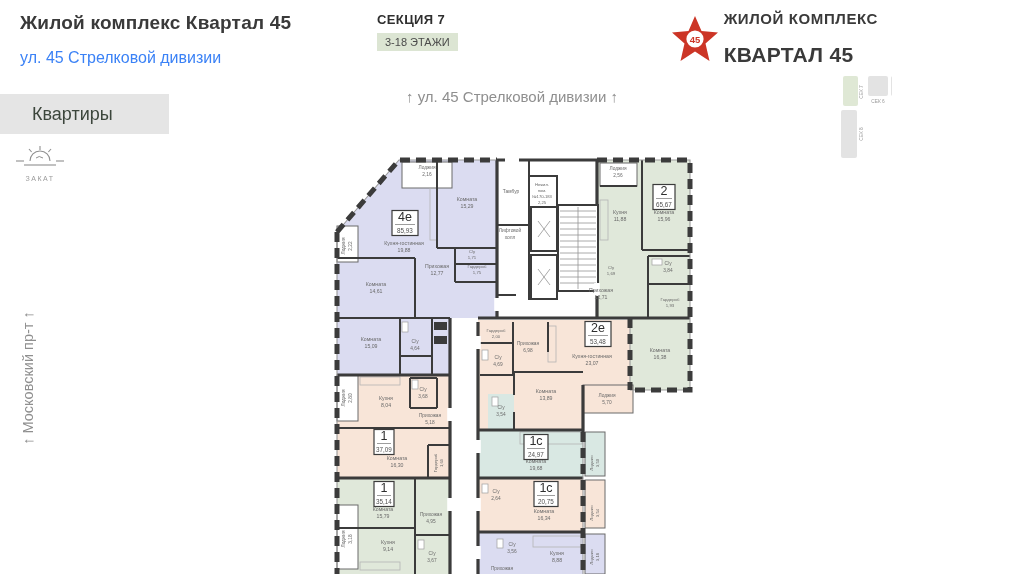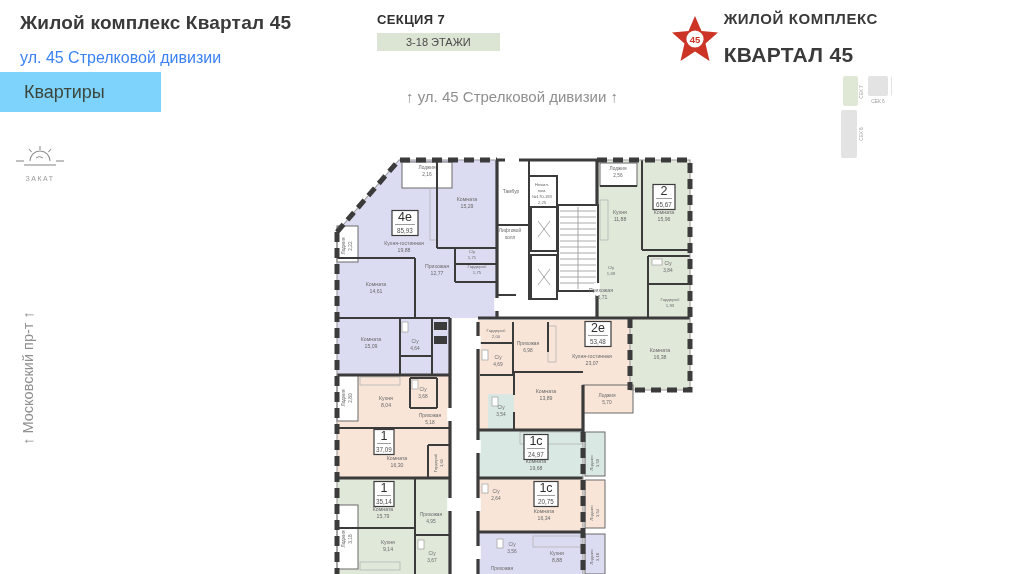--- a/index.html
+++ b/index.html
@@ -2,29 +2,29 @@
 <html><head>
 <meta charset="utf-8">
 <style>
   html,body{margin:0;padding:0;background:#fff;}
   .stage{position:relative;width:892px;height:574px;background:#fff;overflow:hidden;
          font-family:"Liberation Sans",sans-serif;color:#3a3a3a;}
   
   .brand{position:absolute;left:20px;top:12px;}
   .brand h1{margin:0;font-size:19px;font-weight:bold;color:#3a3a3a;letter-spacing:.2px;}
   .brand .addr{font-size:16px;color:#3b82f6;line-height:1.3;margin-top:14px;}
-  .flats-tab{position:absolute;left:0;top:72px;width:137px;height:40px;background:#7dd3fc;
-             display:flex;align-items:center;padding-left:24px;font-size:18px;color:#3c463c;cursor:pointer;}
+  .flats-tab{position:absolute;left:0;top:94px;width:137px;height:40px;background:#e5e5e5;
+             display:flex;align-items:center;padding-left:32px;font-size:18px;color:#3c463c;cursor:pointer;}
   .sunset{position:absolute;left:14px;top:140px;width:52px;text-align:center;}
   .sunset .cap{font-size:7px;letter-spacing:1.5px;color:#9a9a9a;margin-top:1px;}
   
   .sect{position:absolute;left:377px;top:12px;width:270px;}
   .sect .t{font-size:13px;font-weight:bold;letter-spacing:.4px;color:#2f2f2f;}
   .sect .badge{display:inline-block;margin-top:6px;background:#dce5d3;color:#4a4a4a;
-               font-size:11px;padding:3px 29px;}
+               font-size:11px;padding:3px 8px;}
   .street-top{position:absolute;left:377px;top:68px;width:270px;text-align:center;
               font-size:15px;color:#8f8f8f;margin-top:20px;}
   .street-left{position:absolute;left:28px;top:378px;transform:translate(-50%,-50%) rotate(-90deg);
                white-space:nowrap;font-size:14.5px;color:#8f8f8f;}
   .street-right{position:absolute;left:994px;top:385px;transform:translate(-50%,-50%) rotate(90deg);
                white-space:nowrap;font-size:14.5px;color:#8f8f8f;}
   
   .logo{position:absolute;right:14px;top:10px;display:flex;align-items:center;cursor:pointer;}
   .logo .txt{margin-left:4px;}
   .logo .l1{font-size:15px;font-weight:bold;color:#3a3a3a;letter-spacing:.6px;}

